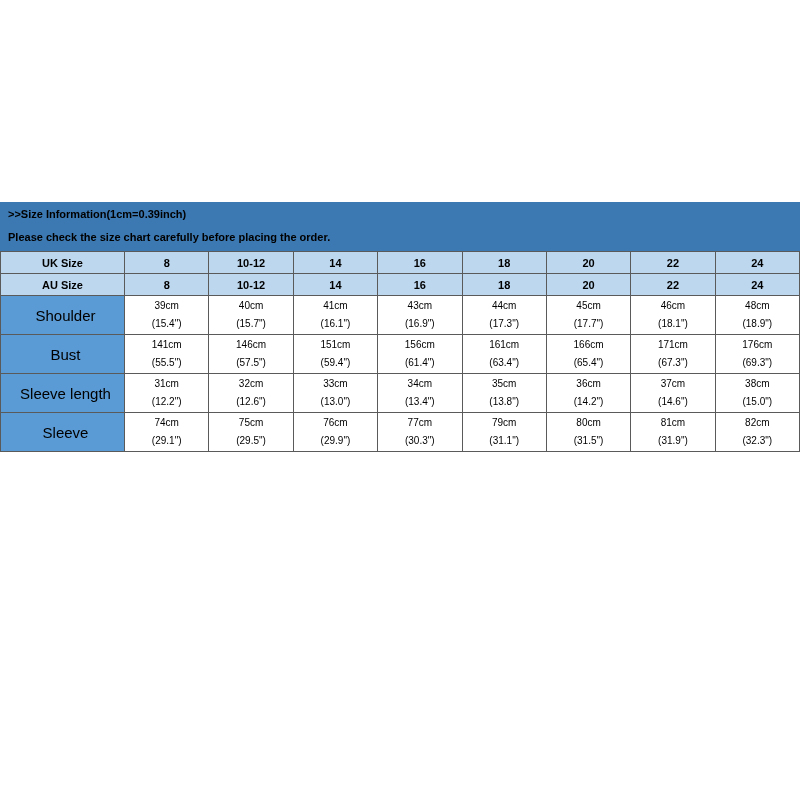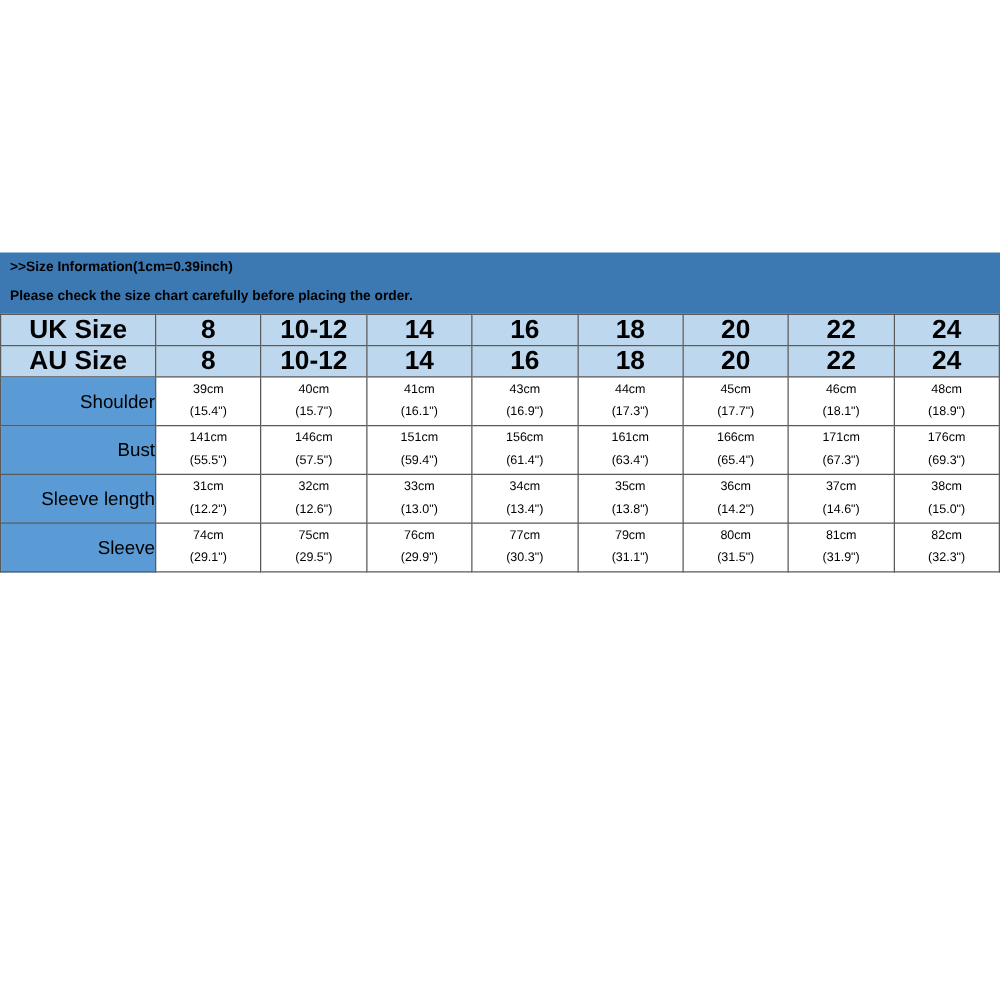--- a/index.html
+++ b/index.html
@@ -39,35 +39,35 @@
   .hdr-row th {
     background: #bdd7ee;
     font-weight: bold;
     font-size: 15px;
     height: 44px;
     line-height: 19px;
   }
   .size-row th, .size-row td {
     background: #bdd7ee;
     font-weight: bold;
-    font-size: 21px;
+    font-size: 11px;
     height: 21px;
   }
   .mrow td {
     background: #ffffff;
     font-weight: normal;
     font-size: 10px;
     height: 38px;
     line-height: 18px;
   }
   .mrow th.mlabel {
     background: #5b9bd5;
     font-weight: normal;
     font-size: 15px;
-    text-align: right;
+    text-align: center;
     padding-left: 6px;
   }
 
   
   .attention {
     padding: 7px 4px 0 6px;
     font-size: 15.5px;
     line-height: 23px;
   }
 </style>

